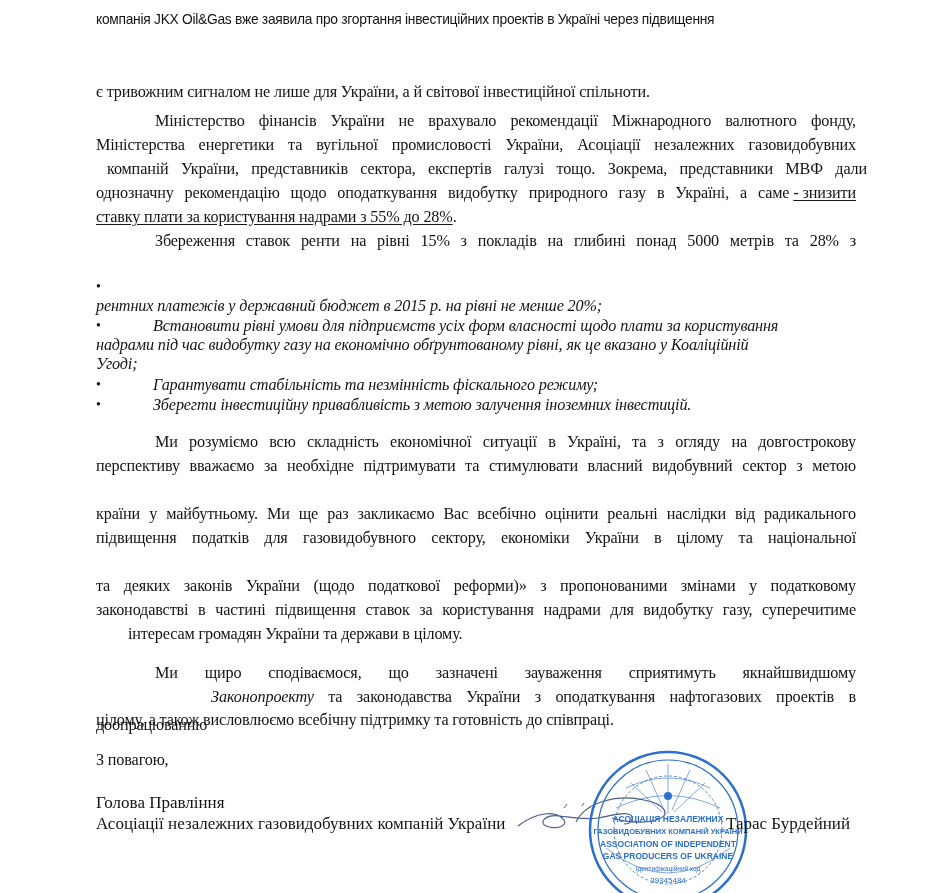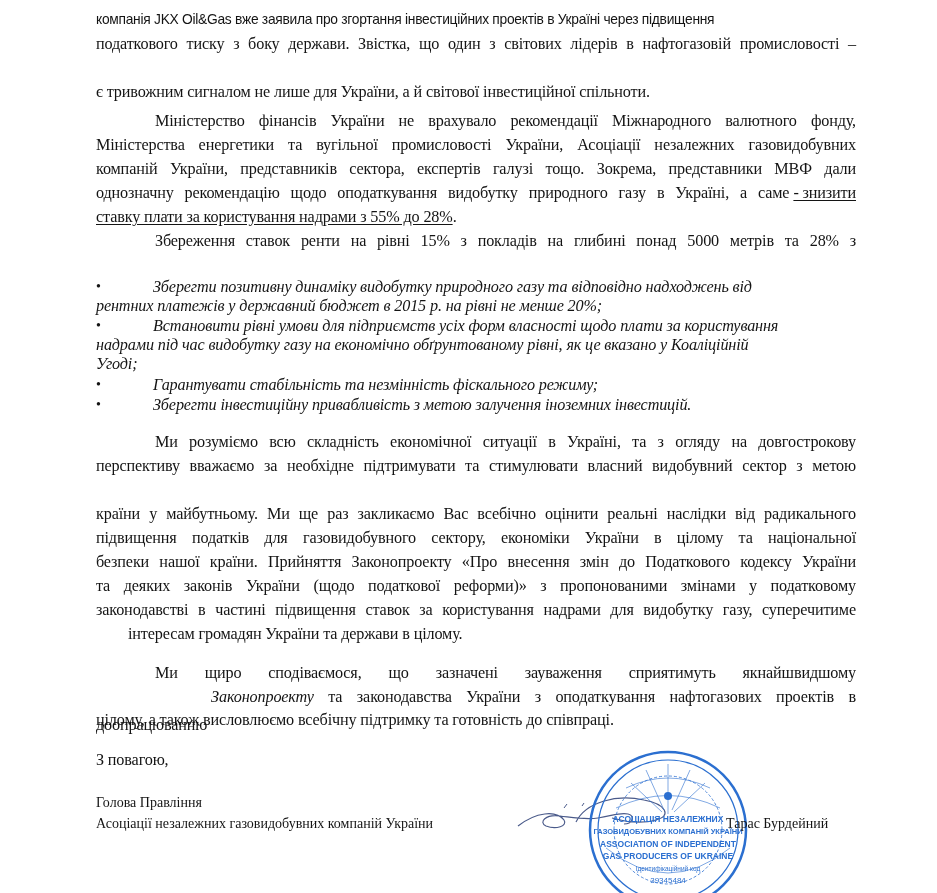--- a/index.html
+++ b/index.html
@@ -16,67 +16,64 @@
   .ital { font-style: italic; }
   .u { text-decoration: underline; text-underline-offset: 2px; }
   .bullet {
     position: absolute; left: 88px; font-family: "Liberation Serif", serif;
     font-size: 14px; line-height: 20px; color: #141414;
   }
   .bl { left: 145px; width: 700px; }
   .bl2 { left: 88px; width: 760px; }
   .sig {
     position: absolute; left: 88px; font-family: "Liberation Serif", serif;
-    font-size: 14px; line-height: 22px; color: #141414; white-space: nowrap;
+    font-size: 17px; line-height: 22px; color: #141414; white-space: nowrap;
   }
   .stamp { position: absolute; left: 578px; top: 748px; width: 165px; height: 165px; }
   .scribble { position: absolute; left: 508px; top: 790px; width: 160px; height: 50px; }
 </style>
 </head>
 <body>
 
 <div class="page">
 
   <div class="line sans" style="top:9px;">компанія JKX Oil&amp;Gas вже заявила про згортання інвестиційних проектів в Україні через  підвищення</div>
-  <div class="line just" style="top:34px;">податкового тиску з боку держави. Звістка, що один з світових лідерів в нафтогазовій промисловості –</div>
   <div class="line" style="top:82px;">є тривожним сигналом не лише для України, а й світової інвестиційної спільноти.</div>
 
   <div class="line just indent" style="top:111px;">Міністерство фінансів України не врахувало рекомендації Міжнародного валютного фонду,</div>
   <div class="line just" style="top:135px;">Міністерства енергетики та вугільної промисловості України, Асоціації незалежних газовидобувних</div>
-  <div class="line just" style="top:159px;">компаній України, представників сектора, експертів галузі тощо. Зокрема, представники МВФ дали</div>
+  <div class="line just" style="top:159px;margin-left:11px;">компаній України, представників сектора, експертів галузі тощо. Зокрема, представники МВФ дали</div>
   <div class="line just" style="top:183px; display:flex; justify-content:space-between;">
     <span style="flex:1; text-align:justify; text-align-last:justify; padding-right:4px;">однозначну рекомендацію щодо оподаткування видобутку природного газу в Україні, а саме </span>
     <span class="u">- знизити</span>
   </div>
   <div class="line" style="top:207px;">
     <span class="u">ставку плати за користування надрами з 55% до 28%</span><span>.</span>
   </div>
 
   <div class="line just indent" style="top:231px;">Збереження ставок ренти на рівні 15% з покладів на глибині понад 5000 метрів та 28% з</div>
 
   <div class="bullet" style="top:277px;">•</div>
-  <div class="line ital bl" style="top:277px;">Зберегти позитивну динаміку  видобутку природного газу та відповідно надходжень від</div>
   <div class="line ital bl2" style="top:296px;">рентних платежів у державний бюджет в 2015 р. на рівні не менше 20%;</div>
 
   <div class="bullet" style="top:316px;">•</div>
   <div class="line ital bl" style="top:316px;">Встановити рівні умови для підприємств усіх форм власності щодо плати за користування</div>
   <div class="line ital bl2" style="top:335px;">надрами під час видобутку газу на економічно обґрунтованому рівні, як це вказано у Коаліційній</div>
   <div class="line ital bl2" style="top:354px;">Угоді;</div>
 
   <div class="bullet" style="top:375px;">•</div>
   <div class="line ital bl" style="top:375px;">Гарантувати стабільність та незмінність фіскального режиму;</div>
 
   <div class="bullet" style="top:395px;">•</div>
   <div class="line just indent" style="top:432px;">Ми розуміємо всю складність економічної ситуації в Україні, та з огляду на довгострокову</div>
 
   <div class="line ital bl" style="top:395px;">Зберегти інвестиційну привабливість з метою залучення іноземних інвестицій.</div>
   <div class="line just" style="top:456px;">перспективу вважаємо за необхідне підтримувати та стимулювати власний видобувний сектор з метою</div>
   <div class="line just" style="top:504px;">країни у майбутньому. Ми ще раз закликаємо Вас всебічно оцінити реальні наслідки від радикального</div>
   <div class="line just" style="top:528px;">підвищення податків для газовидобувного сектору, економіки України в цілому та національної</div>
-  <div class="line just" style="top:552px;">безпеки нашої країни. Прийняття Законопроекту «Про внесення змін до Податкового кодексу України</div>
   <div class="line just" style="top:576px;">та деяких законів України (щодо податкової реформи)» з пропонованими змінами у податковому</div>
   <div class="line just" style="top:600px;">законодавстві в частині підвищення ставок за користування надрами для видобутку газу, суперечитиме</div>
   <div class="line" style="top:624px;margin-left:32px;">інтересам громадян України та держави в цілому.</div>
 
   <div class="line just indent" style="top:663px;">Ми щиро сподіваємося, що зазначені зауваження сприятимуть якнайшвидшому</div>
   <div class="line" style="top:687px; display:flex;">
     <span style="white-space:pre;margin-top:28px;">доопрацюванню </span>
       <span class="ital">Законопроекту</span>
       <span style="white-space:pre; flex:1; text-align:justify; text-align-last:justify;"> та законодавства України з оподаткування нафтогазових проектів в</span>
   </div>

